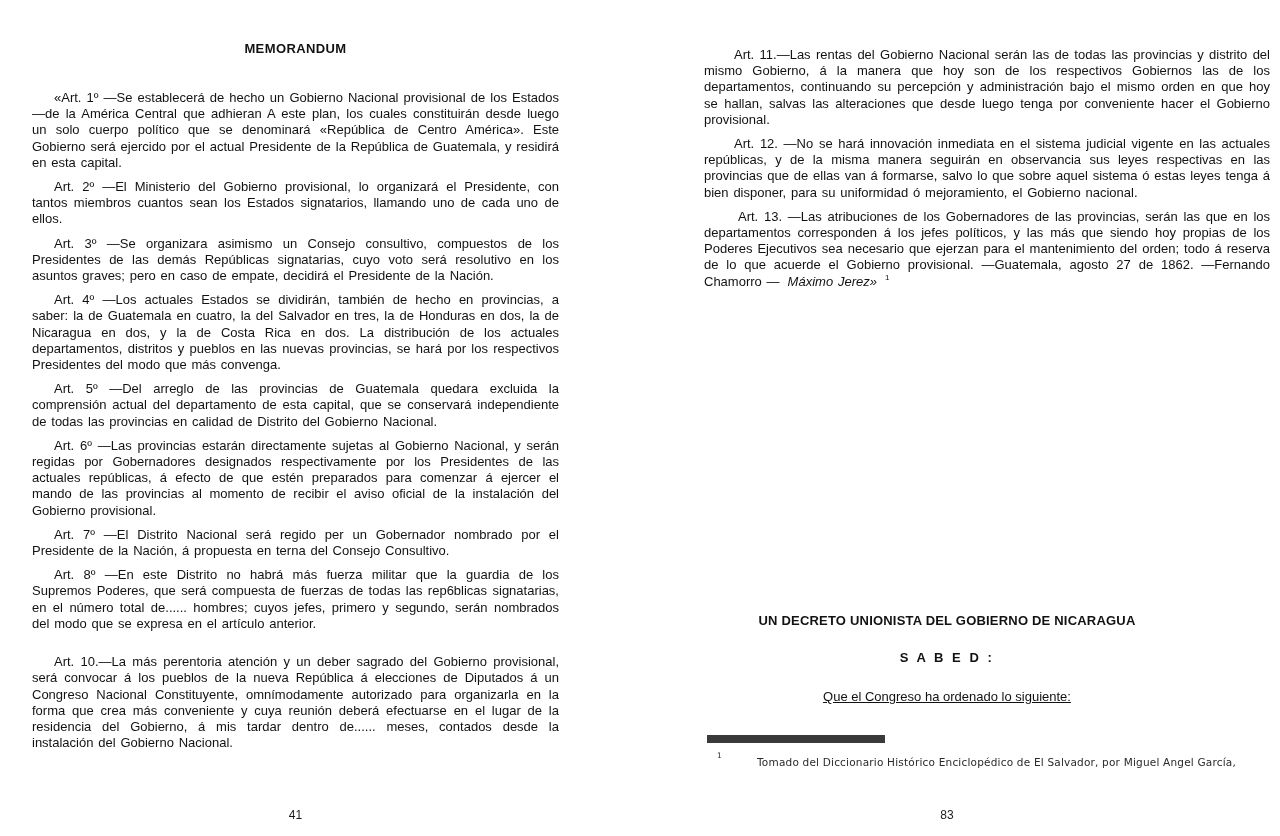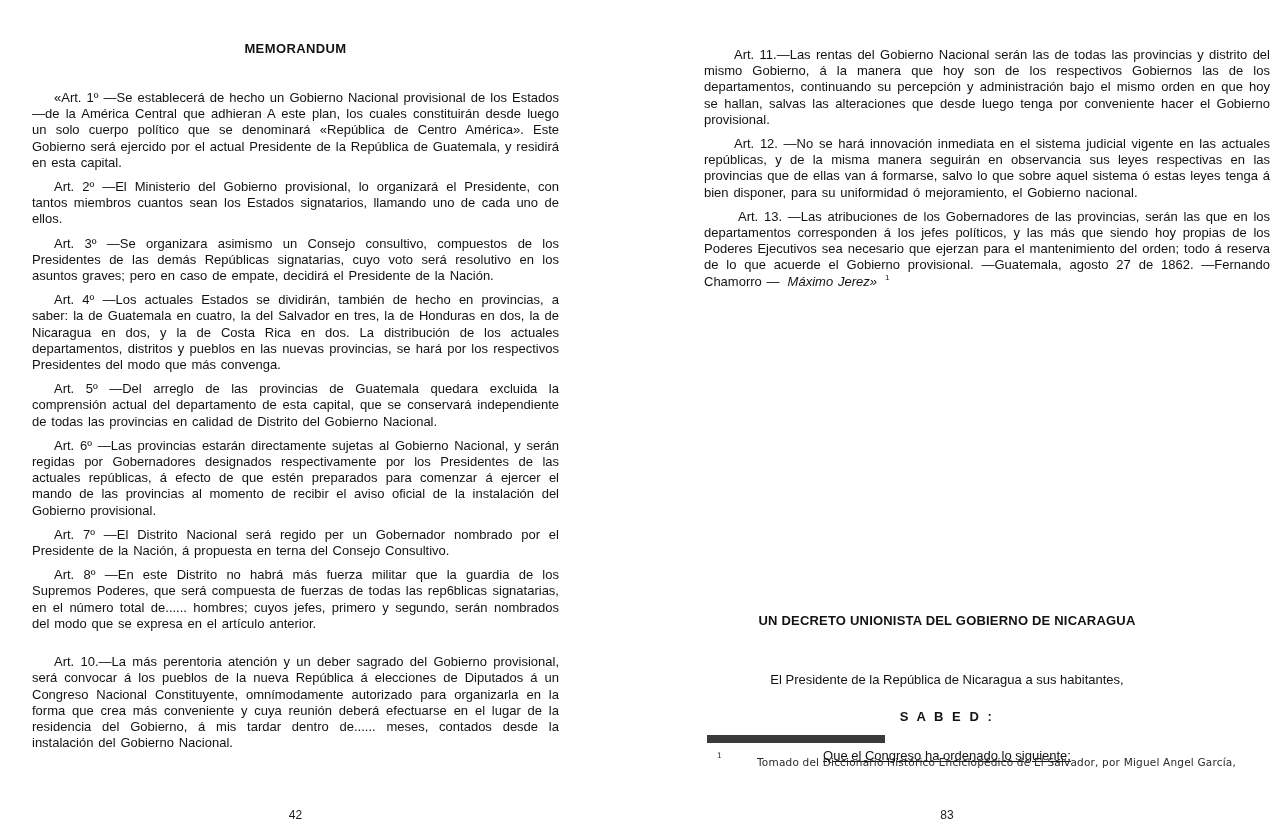--- a/index.html
+++ b/index.html
@@ -90,30 +90,29 @@
   </div>
 
   <div class="col right">
     <p class="art">Art. 11.—Las rentas del Gobierno Nacional serán las de todas las provincias y distrito del mismo Gobierno, á la manera que hoy son de los respectivos Gobiernos las de los departamentos, continuando su percepción y administración bajo el mismo orden en que hoy se hallan, salvas las alteraciones que desde luego tenga por conveniente hacer el Gobierno provisional.</p>
     <p class="art">Art. 12. —No se hará innovación inmediata en el sistema judicial vigente en las actuales repúblicas, y de la misma manera seguirán en observancia sus leyes respectivas en las provincias que de ellas van á formarse, salvo lo que sobre aquel sistema ó estas leyes tenga á bien disponer, para su uniformidad ó mejoramiento, el Gobierno nacional.</p>
     <p class="art"><span>Art. 13. —Las atribuciones de los Gobernadores de las provincias, serán las que en los departamentos corresponden á los jefes políticos, y las más que siendo hoy propias de los Poderes Ejecutivos sea necesario que ejerzan para el mantenimiento del orden; todo á reserva de lo que acuerde el Gobierno provisional. —Guatemala, agosto 27 de 1862. —Fernando Chamorro —</span><em>Máximo Jerez»</em><sup>1</sup></p>
   </div>
 
   <div class="decree">
     <h2 class="decree-title">UN DECRETO UNIONISTA DEL GOBIERNO DE NICARAGUA</h2>
-    <p class="salutation">El Presidente de la República de Nicaragua a sus habitantes,</p>
     <p class="sabed">S A B E D :</p>
     <p class="order">Que el Congreso ha ordenado lo siguiente:</p>
   </div>
 
   <div class="fn-rule"></div>
 
   <div class="footnote">
     <sup class="fn-marker">1</sup>
     <div class="fn-text">
       <span class="fn-line">Tomado del Diccionario Histórico Enciclopédico de El Salvador, por Miguel Angel García,</span>
     </div>
   </div>
 
-  <div class="pageno left-no">42</div>
+  <div class="pageno left-no">41</div>
   <div class="pageno right-no">83</div>
 
 </div>
 
 </body></html>

